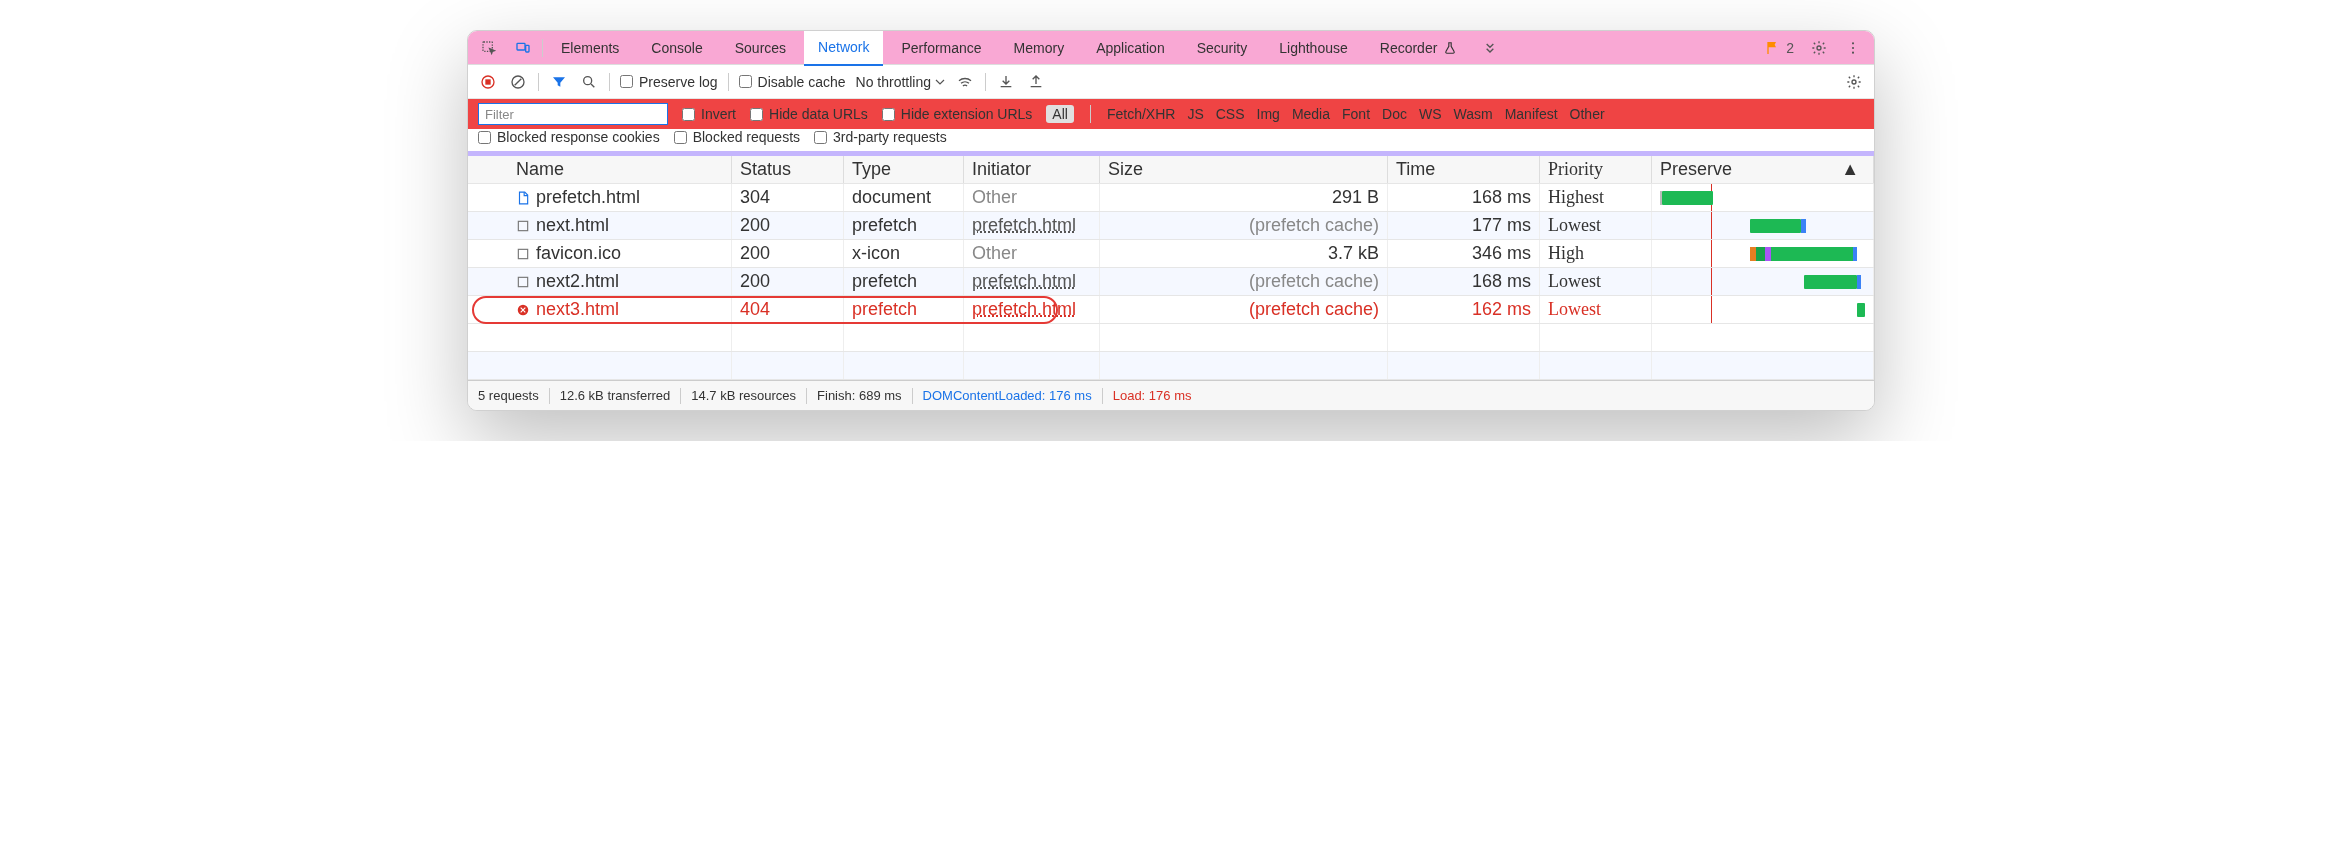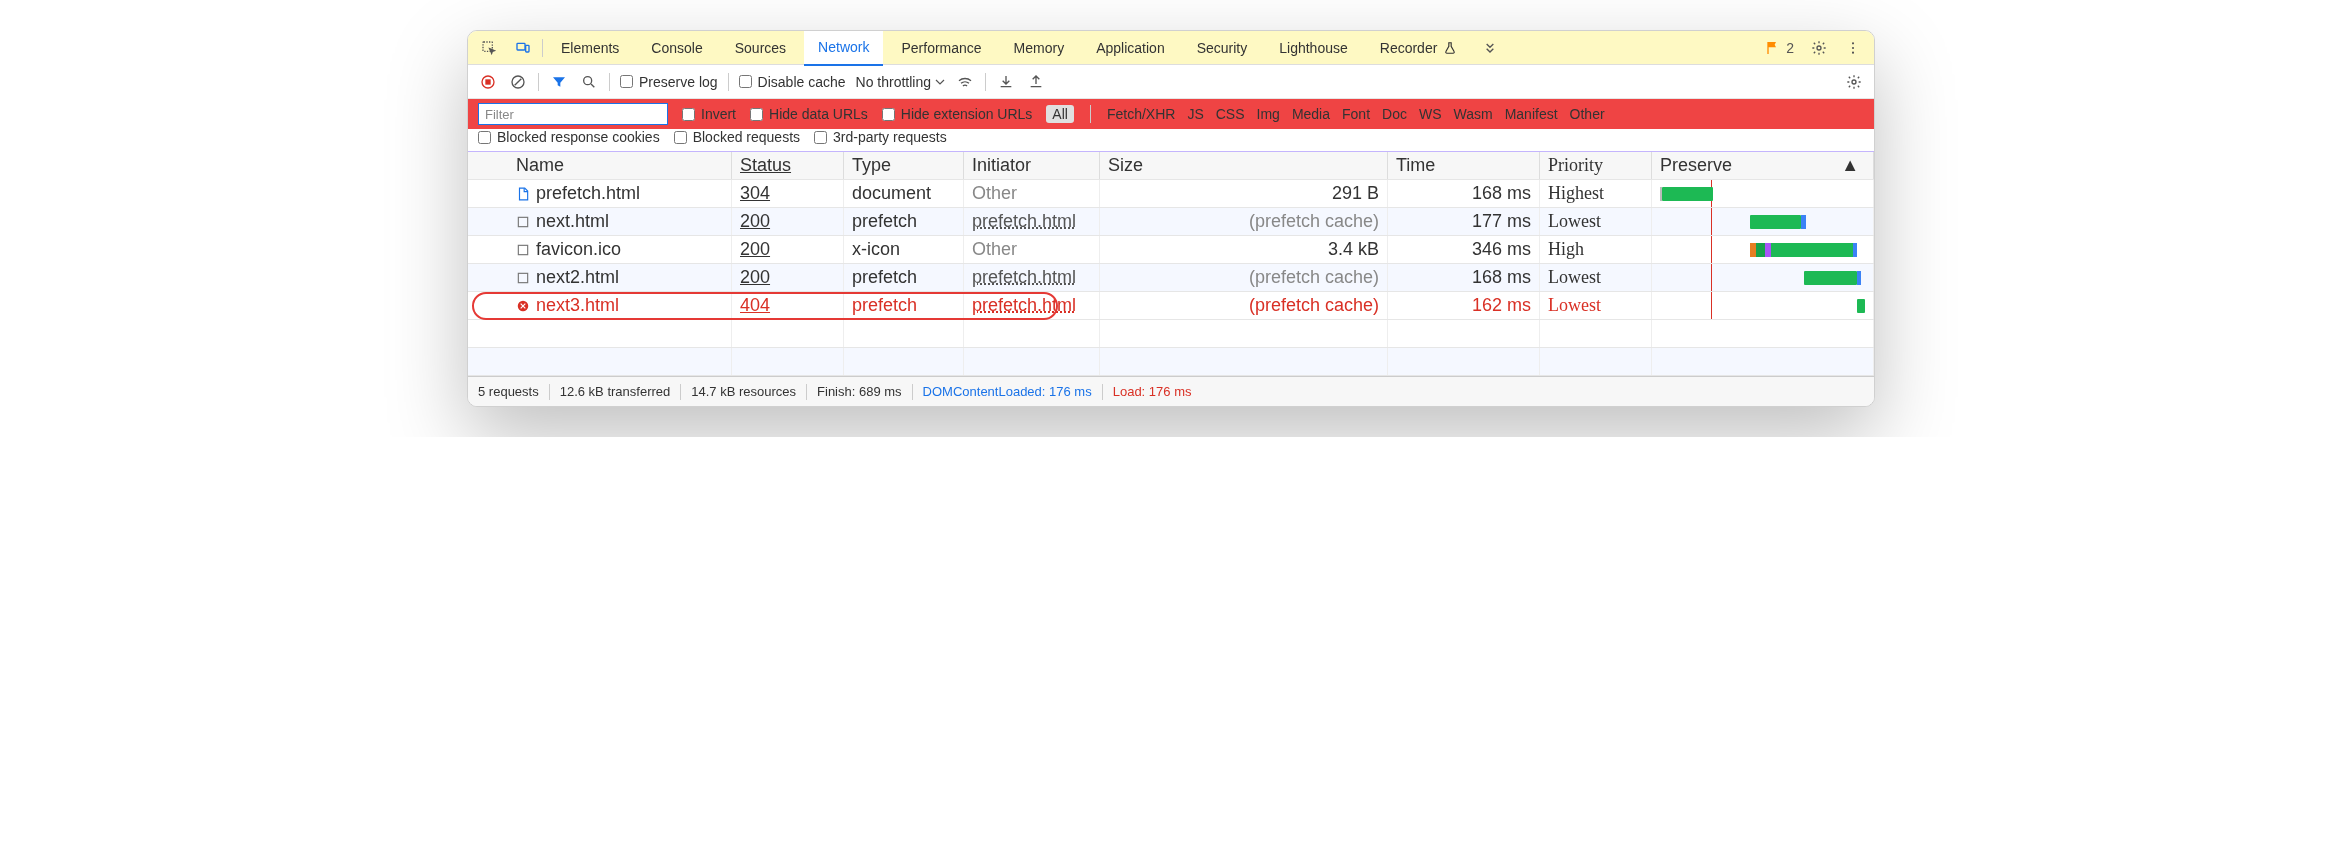--- a/index.html
+++ b/index.html
@@ -41,21 +41,21 @@
   font-size: 14px;
   font-weight: 600;
   color: #444;
 }
 
 
 .tabstrip {
   display: flex;
   align-items: center;
   height: 34px;
-  background: #fef9c3;
+  background: #f9a8d4;
   border-bottom: 1px solid #ddd;
   padding: 0 6px;
   gap: 4px;
 }
 .tabstrip .ico {
   width: 30px;
   height: 30px;
   display: flex;
   align-items: center;
   justify-content: center;
@@ -145,21 +145,21 @@
   background: #e0e0e0;
   border-radius: 3px;
   padding: 1px 6px;
 }
 .fsep { width: 1px; height: 18px; background: #ccc; margin: 0 4px; }
 .filterrow2 {
   display: flex;
   align-items: center;
   padding: 0 10px 6px;
   gap: 14px;
-  border-bottom: 1px solid #c4b5fd;
+  border-bottom: 5px solid #c4b5fd;
 }
 
 
 .nettable { width: 100%; }
 .nethead, .netrow {
   display: flex;
   align-items: center;
   height: 28px;
   border-bottom: 1px solid #e6e6e6;
   font-size: 18px;
@@ -177,21 +177,21 @@
 .netrow.error { color: #d93025; }
 .cell {
   height: 100%;
   display: flex;
   align-items: center;
   padding: 0 8px;
   overflow: hidden;
   white-space: nowrap;
 }
 .c-name { width: 224px; gap: 6px; }
-.c-status { width: 112px; text-decoration: underline; }
+.c-status { width: 112px; }
 .c-type { width: 120px; }
 .c-initiator { width: 136px; }
 .c-size { width: 288px; justify-content: flex-end; }
 .c-time { width: 152px; justify-content: flex-end; }
 .c-priority { width: 112px; font-family: Liberation Serif, serif; }
 .c-waterfall { flex: 1; position: relative; }
 .nethead .c-waterfall { justify-content: space-between; }
 .sort-arrow { margin-right: 6px; }
 .cell.linkish { color: #555; text-decoration: underline; text-decoration-style: dotted; }
 .netrow.error .cell.linkish { color: #d93025; }
@@ -492,21 +492,21 @@
             <span class="rowicon">
               <svg viewBox="0 0 24 24" fill="none" stroke="#777" stroke-width="2">
                 <rect x="4" y="4" width="16" height="16"></rect>
               </svg>
             </span>
             <span>favicon.ico</span>
           </div>
           <div class="cell c-status">200</div>
           <div class="cell c-type">x-icon</div>
           <div class="cell c-initiator dim">Other</div>
-          <div class="cell c-size ">3.4 kB</div>
+          <div class="cell c-size ">3.7 kB</div>
           <div class="cell c-time">346 ms</div>
           <div class="cell c-priority">High</div>
           <div class="cell c-waterfall">
             <div class="waterfall-area">
               <div class="vline"></div>
               <div class="wseg" style="left:44%;width:3%;background:#e67e22;"></div>
               <div class="wseg" style="left:47%;width:4%;background:#16a34a;"></div>
               <div class="wseg" style="left:51%;width:3%;background:#a855f7;"></div>
               <div class="wseg" style="left:54%;width:40%;background:#1db954;"></div>
               <div class="wseg" style="left:94%;width:2%;background:#3b82f6;"></div>

